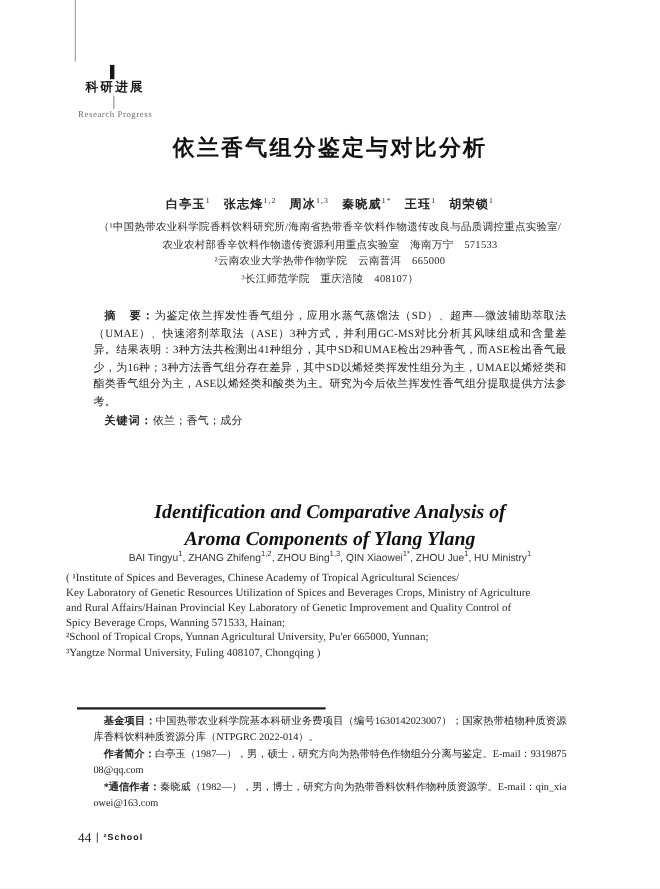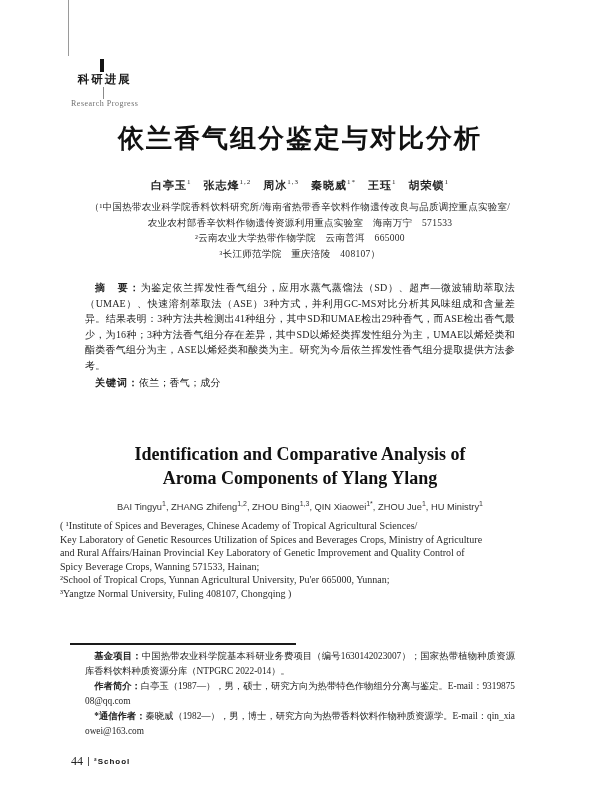--- a/index.html
+++ b/index.html
@@ -18,41 +18,41 @@
   
   .header{position:absolute;left:71px;top:59px;display:flex;align-items:center;flex-direction:column;}
   .header .bar{width:4px;height:13px;background:#141414;margin-right:6px;}
   .header .sec-cn{font-family:"Liberation Sans","DejaVu Sans",sans-serif;font-weight:bold;font-size:11.5px;letter-spacing:2px;color:#1a1a1a;}
   .header .vdiv{width:1px;height:12px;background:#8a8a8a;margin:0 7px 0 5px;}
   .header .sec-en{font-size:8px;color:#6f6f6f;letter-spacing:0.5px;}
 
   
   .title-cn{position:absolute;left:0;top:121px;width:100%;text-align:center;
     font-family:"Liberation Sans","DejaVu Sans",sans-serif;font-weight:bold;
-    font-size:26px;letter-spacing:2px;color:#111;}
+    font-size:20px;letter-spacing:2px;color:#111;}
 
   
   .authors-cn{position:absolute;left:0;top:178px;width:100%;text-align:center;
     font-size:11px;font-weight:bold;letter-spacing:1px;color:#222;}
   .authors-cn sup,.authors-en sup{font-size:7px;font-weight:normal;vertical-align:super;line-height:0;}
 
   
   .affils-cn{position:absolute;left:0;top:200px;width:100%;text-align:center;
     font-size:9.5px;line-height:15.6px;color:#2a2a2a;white-space:pre-line;letter-spacing:0.3px;}
 
   
   .abstract-block{position:absolute;left:85px;top:280px;width:430px;}
   .abstract-block p{margin:0;font-size:10px;line-height:15.6px;text-align:justify;
     text-indent:1em;color:#222;letter-spacing:0.2px;word-wrap:break-word;}
   .abstract-block .lbl{font-weight:bold;letter-spacing:1px;}
   .abstract-block .kw{margin-top:1px;}
 
   
-  .title-en{position:absolute;left:0;top:442px;width:100%;text-align:center;
-    font-weight:bold;font-size:18px;line-height:24px;color:#111;white-space:pre-line;}
+  .title-en{position:absolute;left:0;top:453px;width:100%;text-align:center;
+    font-weight:bold;font-size:18px;line-height:24px;color:#111;white-space:pre-line;font-style:italic;}
 
   
   .authors-en{position:absolute;left:0;top:502px;width:100%;text-align:center;
     font-family:"Liberation Sans","DejaVu Sans",sans-serif;font-size:9.3px;color:#333;}
 
   
   .affils-en{position:absolute;left:60px;top:519px;width:480px;
     font-size:10px;line-height:13.6px;color:#2a2a2a;white-space:pre-line;}
 
   

